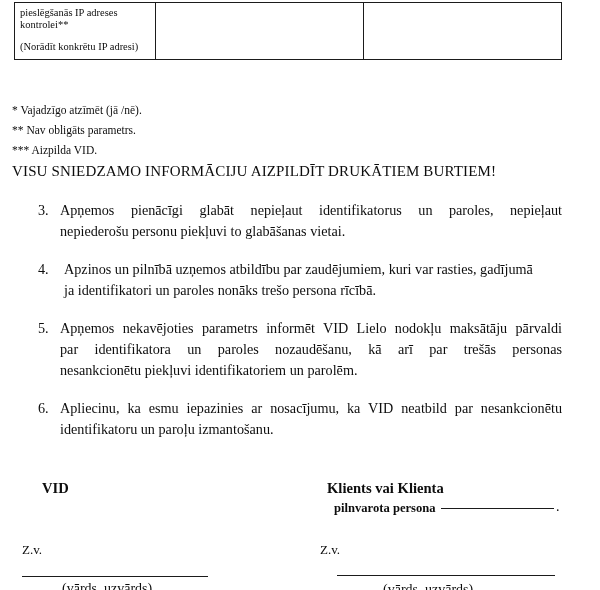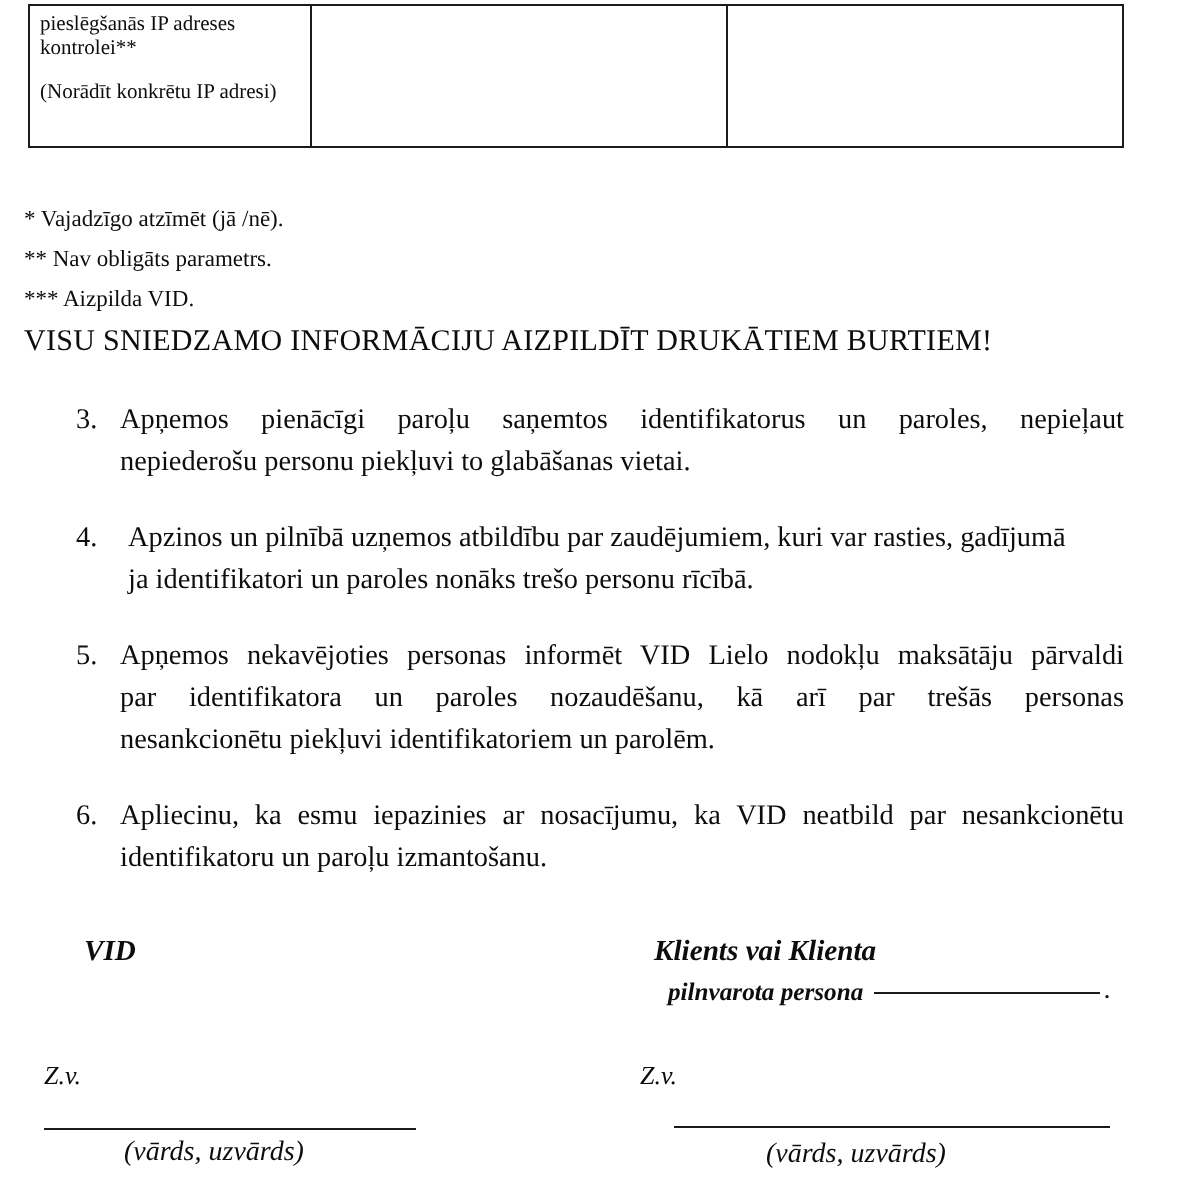--- a/index.html
+++ b/index.html
@@ -22,21 +22,21 @@
     width: 600px;
     height: 590px;
   }
 
   
   .ip-table {
     position: absolute;
     left: 14px;
     top: 2px;
     width: 548px;
-    height: 72px;
+    height: 58px;
     border: 1.4px solid #1b1b1b;
     box-sizing: border-box;
     display: flex;
   }
   .ip-cell {
     box-sizing: border-box;
     height: 100%;
     position: relative;
   }
   .ip-cell-label {
@@ -113,25 +113,24 @@
   }
   .ln.l {
     text-align: left;
   }
   .clause.indent-hang .ln.l { padding-left: 4px; }
 
   
   .sig {
     position: absolute;
     left: 0;
-    top: 4px;
+    top: 16px;
     width: 600px;
     height: 524px;
     pointer-events: none;
-    font-style: italic;
   }
   .sig > * { pointer-events: auto; }
 
   .sig-title {
     position: absolute;
     font-weight: bold;
     font-size: 14.6px;
     line-height: 18px;
   }
   .sig-title-vid { left: 42px; top: 463px; }
@@ -208,37 +207,37 @@
     <div class="note">** Nav obligāts parametrs.</div>
     <div class="note">*** Aizpilda VID.</div>
     <div class="note-caps">VISU SNIEDZAMO INFORMĀCIJU AIZPILDĪT DRUKĀTIEM BURTIEM!</div>
   </div>
 
   <div class="clauses">
 
     <div class="clause">
       <span class="clause-num">3.</span>
       <span class="clause-body">
-        <span class="ln j">Apņemos pienācīgi paroļu saņemtos identifikatorus un paroles, nepieļaut</span>
+        <span class="ln j">Apņemos pienācīgi glabāt nepieļaut identifikatorus un paroles, nepieļaut</span>
         <span class="ln l">nepiederošu personu piekļuvi to glabāšanas vietai.</span>
       </span>
     </div>
 
     <div class="clause indent-hang">
       <span class="clause-num">4.</span>
       <span class="clause-body">
         <span class="ln l">Apzinos un pilnībā uzņemos atbildību par zaudējumiem, kuri var rasties, gadījumā</span>
-        <span class="ln l">ja identifikatori un paroles nonāks trešo personu rīcībā.</span>
+        <span class="ln l">ja identifikatori un paroles nonāks trešo persona rīcībā.</span>
       </span>
     </div>
 
     <div class="clause">
       <span class="clause-num">5.</span>
       <span class="clause-body">
-        <span class="ln j">Apņemos nekavējoties personas informēt VID Lielo nodokļu maksātāju pārvaldi</span>
+        <span class="ln j">Apņemos nekavējoties parametrs informēt VID Lielo nodokļu maksātāju pārvaldi</span>
         <span class="ln j">par identifikatora un paroles nozaudēšanu, kā arī par trešās personas</span>
         <span class="ln l">nesankcionētu piekļuvi identifikatoriem un parolēm.</span>
       </span>
     </div>
 
     <div class="clause">
       <span class="clause-num">6.</span>
       <span class="clause-body">
         <span class="ln j">Apliecinu, ka esmu iepazinies ar nosacījumu, ka VID neatbild par nesankcionētu</span>
         <span class="ln l">identifikatoru un paroļu izmantošanu.</span>

